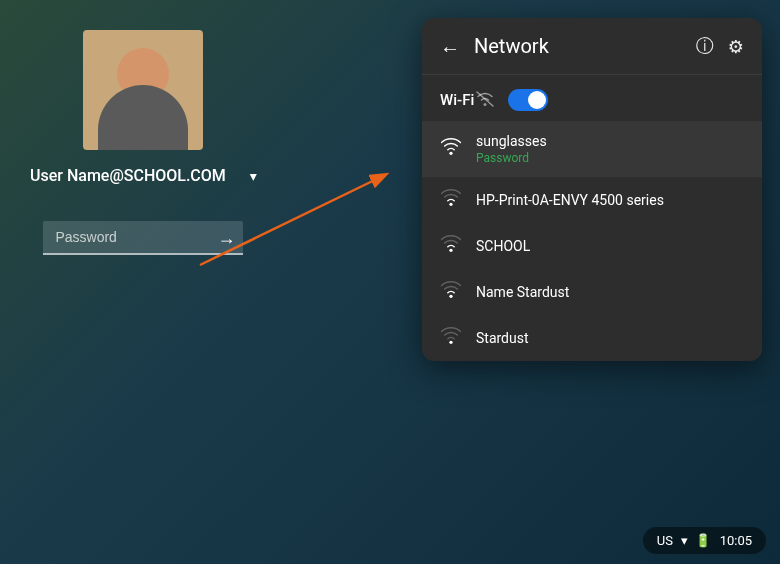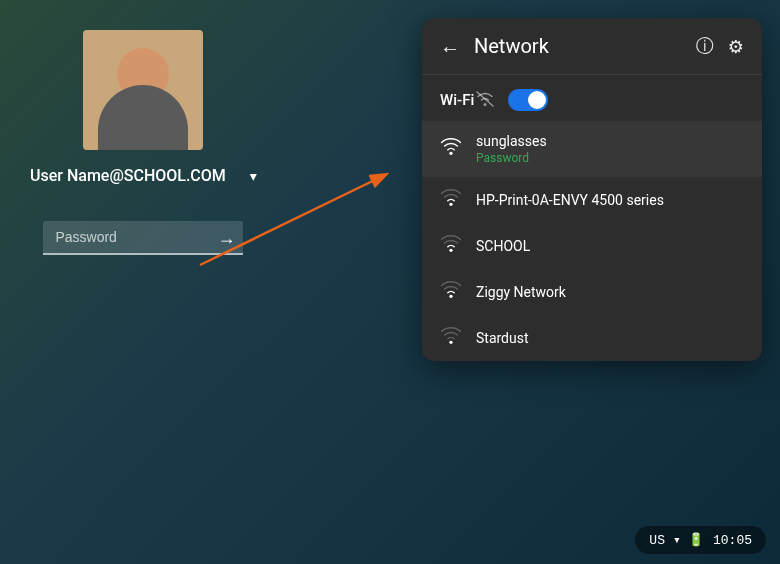--- a/index.html
+++ b/index.html
@@ -223,21 +223,20 @@
       bottom: 10px;
       right: 14px;
       display: flex;
       align-items: center;
       gap: 8px;
       background: rgba(0,0,0,0.45);
       border-radius: 20px;
       padding: 6px 14px;
       color: white;
       font-size: 13px;
-      font-family: Liberation Mono, monospace;
     }
 
     .taskbar-item {
       color: white;
       font-size: 13px;
     }
 
     
     .annotation-svg {
       position: absolute;
@@ -345,21 +344,21 @@
       </div>
     </div>
       <div class="network-item">
       <span class="wifi-icon"><svg width="20" height="18" viewBox="0 0 22 18" fill="none">
       <circle cx="11" cy="16" r="1.8" fill="rgba(255,255,255,1)"></circle>
       <path d="M7.5 12c0.9-0.9 2.1-1.5 3.5-1.5s2.6.6 3.5 1.5" stroke="rgba(255,255,255,1)" stroke-width="1.6" stroke-linecap="round" fill="none"></path>
       <path d="M4 8C5.7 6.3 8.2 5.2 11 5.2s5.3 1.1 7 2.8" stroke="rgba(255,255,255,0.25)" stroke-width="1.6" stroke-linecap="round" fill="none"></path>
       <path d="M0.5 4C3.2 1.5 6.9 0 11 0s7.8 1.5 10.5 4" stroke="rgba(255,255,255,0.25)" stroke-width="1.6" stroke-linecap="round" fill="none"></path>
     </svg></span>
       <div class="network-info">
-        <span class="network-name">Ziggy Network</span>
+        <span class="network-name">Name Stardust</span>
 
       </div>
     </div>
       <div class="network-item">
       <span class="wifi-icon"><svg width="20" height="18" viewBox="0 0 22 18" fill="none">
       <circle cx="11" cy="16" r="1.8" fill="rgba(255,255,255,1)"></circle>
       <path d="M7.5 12c0.9-0.9 2.1-1.5 3.5-1.5s2.6.6 3.5 1.5" stroke="rgba(255,255,255,0.25)" stroke-width="1.6" stroke-linecap="round" fill="none"></path>
       <path d="M4 8C5.7 6.3 8.2 5.2 11 5.2s5.3 1.1 7 2.8" stroke="rgba(255,255,255,0.25)" stroke-width="1.6" stroke-linecap="round" fill="none"></path>
       <path d="M0.5 4C3.2 1.5 6.9 0 11 0s7.8 1.5 10.5 4" stroke="rgba(255,255,255,0.25)" stroke-width="1.6" stroke-linecap="round" fill="none"></path>
     </svg></span>

